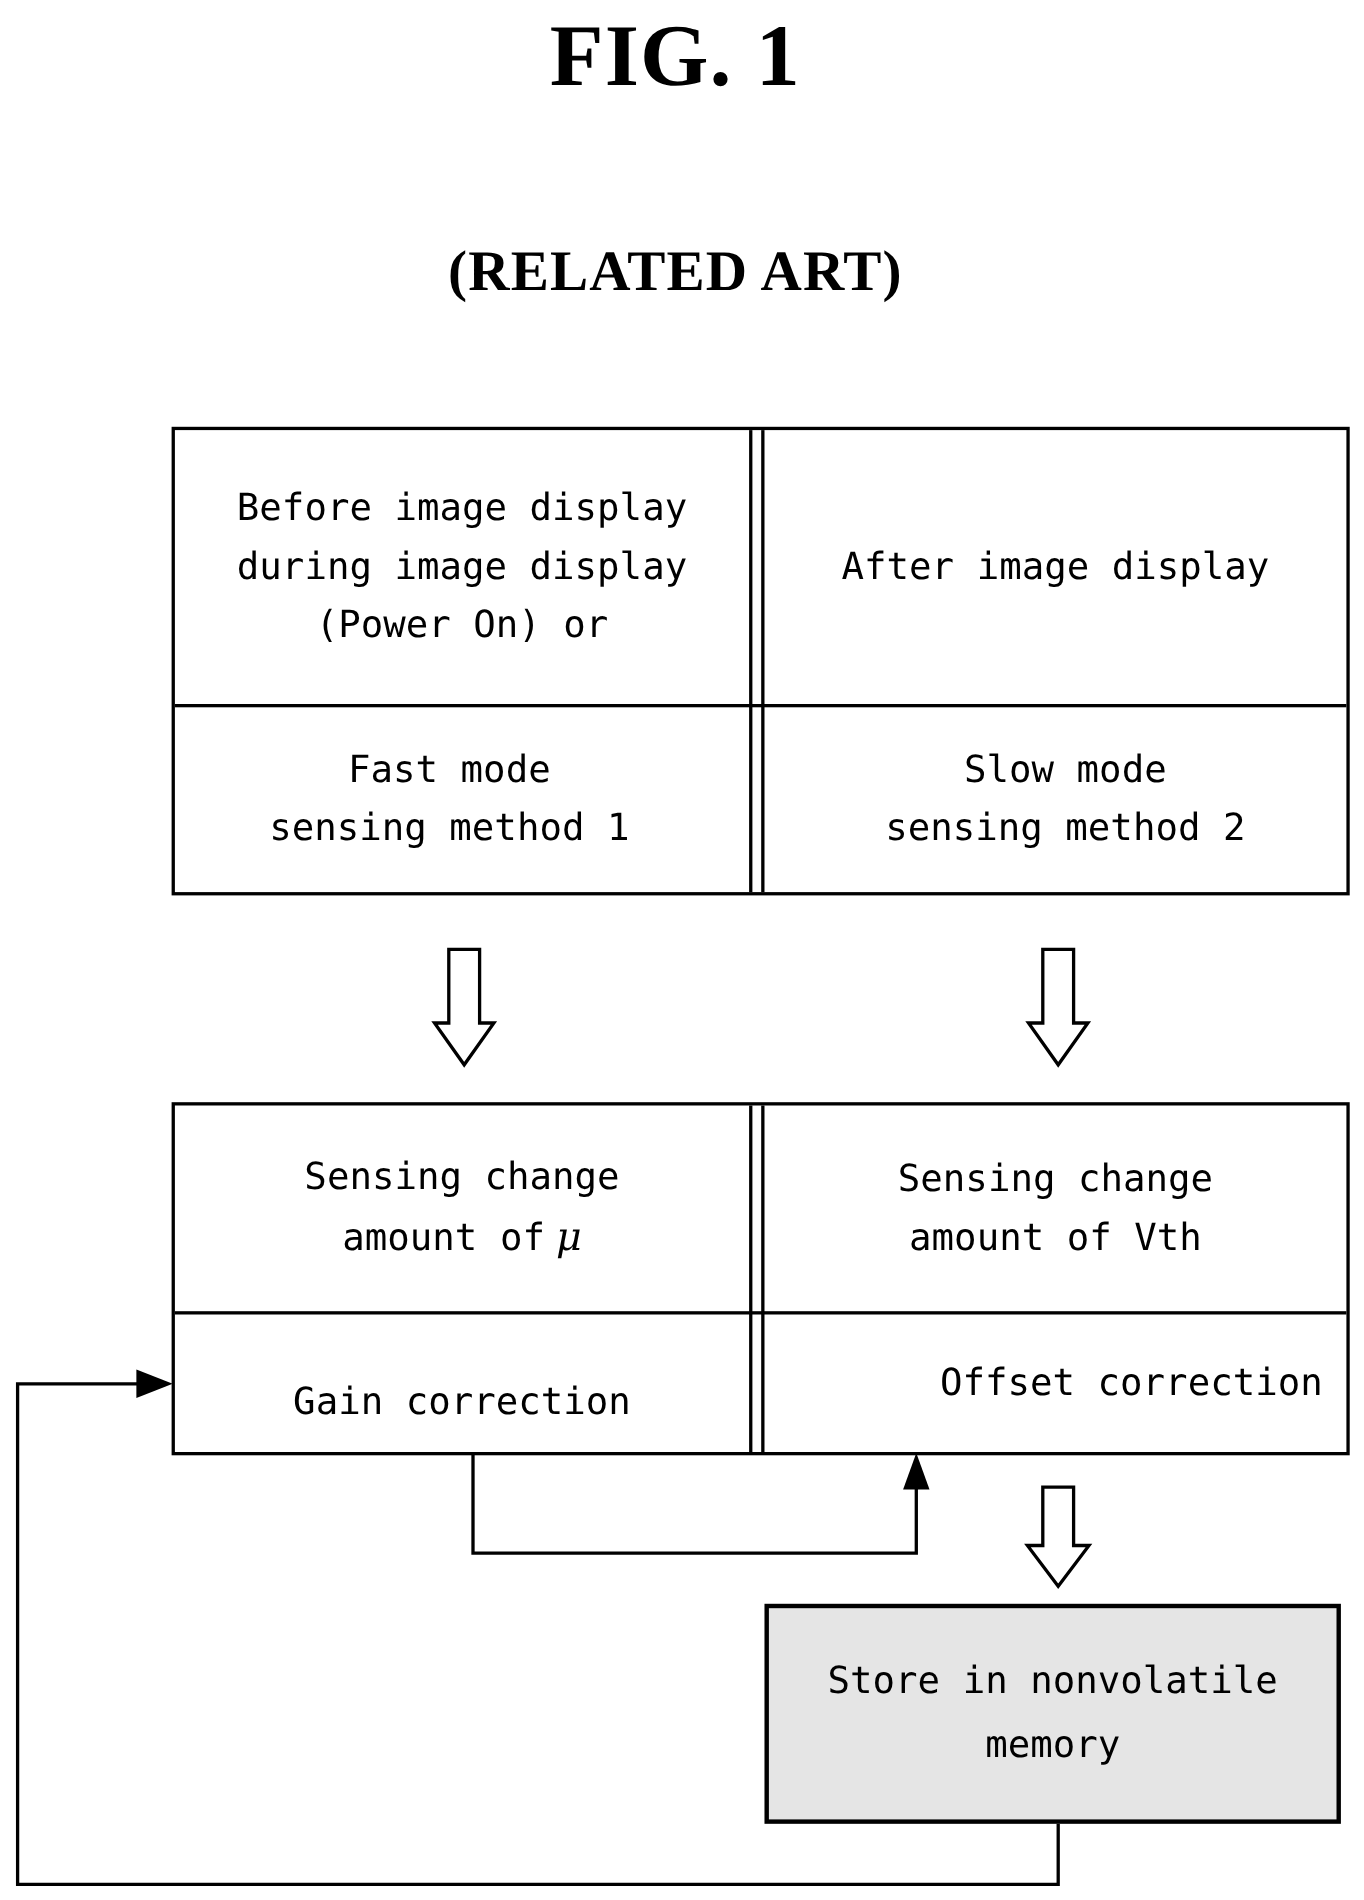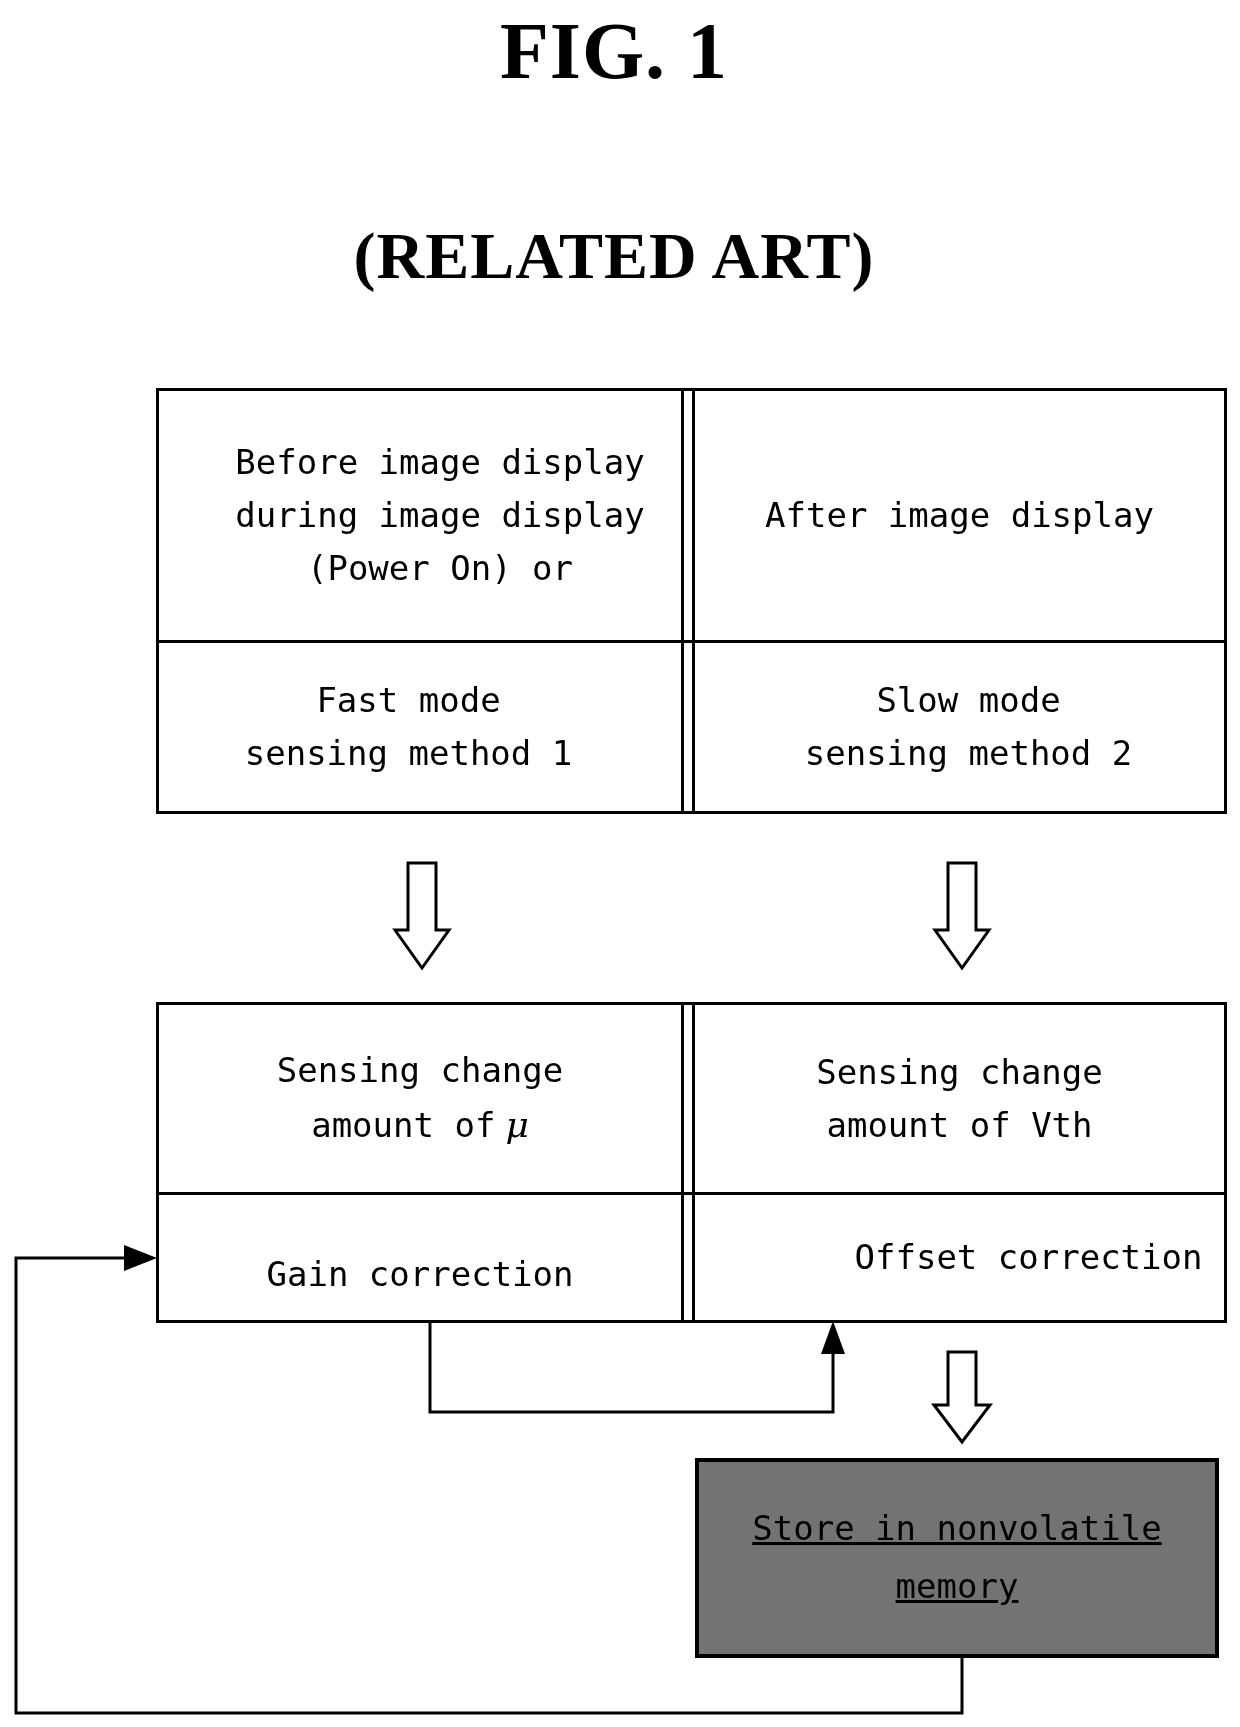--- a/index.html
+++ b/index.html
@@ -14,21 +14,21 @@
   }
   .title{
     position:absolute;
     left:0; right:12px;
     text-align:center;
     font-family:"Liberation Serif", serif;
     font-weight:bold;
     white-space:pre;
   }
   #fig-title{ top:6px; font-size:80px; letter-spacing:1px;}
-  #fig-subtitle{ top:218px; font-size:66px; letter-spacing:1px;}
+  #fig-subtitle{ top:218px; font-size:52px; letter-spacing:1px;}
   .tbl{
     position:absolute;
     border:3px solid #000;
     box-sizing:border-box;
     background:#fff;
   }
   .dbl-divider{
     position:absolute;
     top:0; bottom:0;
     width:8px;
@@ -57,49 +57,48 @@
   .sym-italic{
     font-family:"DejaVu Serif", serif;
     font-style:italic;
     font-size:36px;
     padding-left:10px;
   }
   #store-box{
     position:absolute;
     border:4px solid #000;
     box-sizing:border-box;
-    background:#737373;
+    background:#e5e5e5;
     display:flex;
     flex-direction:column;
     justify-content:center;
     align-items:center;
     font-size:34px;
     line-height:1.7;
     white-space:pre;
-    text-decoration:underline;
   }
   #overlay{
     position:absolute;
     left:0; top:0;
     pointer-events:none;
   }
 </style>
 </head>
 <body>
 
 <div id="canvas">
 
   <div id="fig-title" class="title">FIG. 1</div>
   <div id="fig-subtitle" class="title">(RELATED ART)</div>
 
   <div class="tbl" id="table-sensing" style="left:156px; top:388px; width:1071px; height:426px;">
     <div class="dbl-divider" style="left:522px;"></div>
     <div class="row-divider" style="top:249px;"></div>
 
-    <div class="cell" style="left:0px; top:0px; width:522px; height:249px;padding-left:20px;">
+    <div class="cell" style="left:0px; top:0px; width:522px; height:249px;">
       <span class="ln">Before image display</span>
       <span class="ln">during image display</span>
       <span class="ln">(Power On) or</span>
     </div>
 
     <div class="cell" style="left:536px; top:0px; width:529px; height:249px;">
       <span class="ln">After image display</span>
     </div>
 
     <div class="cell" style="left:0px; top:252px; width:499px; height:168px;">

